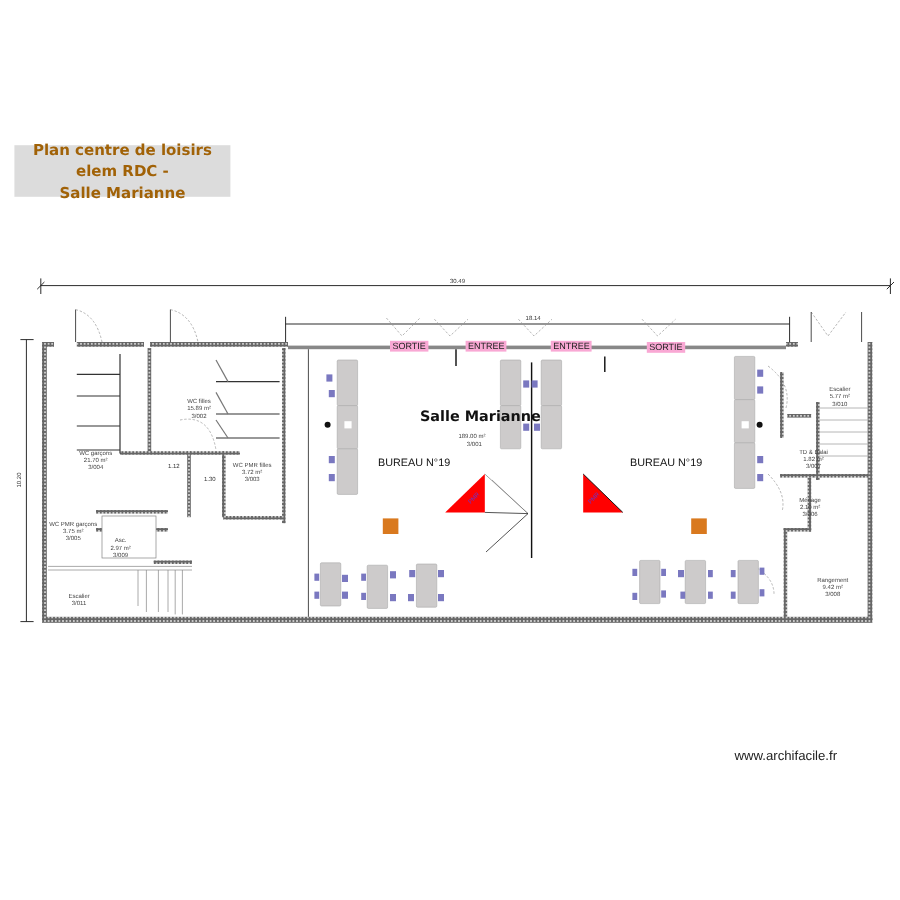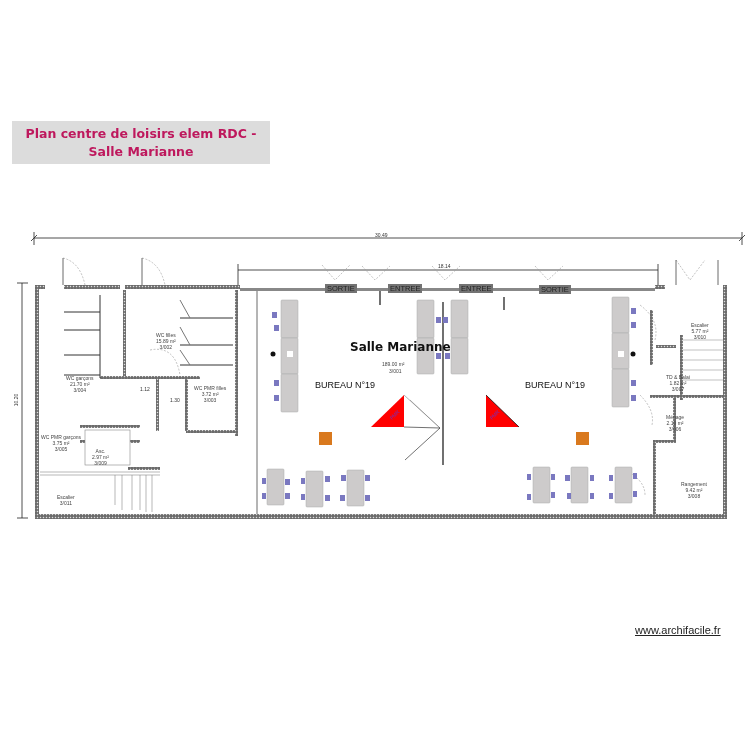--- a/index.html
+++ b/index.html
@@ -1,26 +1,26 @@
 <!DOCTYPE html>
 <html><head>
 <meta charset="utf-8">
 <style>
   html, body { margin:0; padding:0; background:#ffffff; }
   body { width:750px; height:750px; position:relative; overflow:hidden; font-family:"Liberation Sans", sans-serif; }
-  .title-box { position:absolute; left:12px; top:121px; width:258px; height:43px; background:#dcdcdc;
+  .title-box { position:absolute; left:12px; top:121px; width:180px; height:43px; background:#dcdcdc;
     display:flex; align-items:center; justify-content:center; text-align:center;
-    font-family:"DejaVu Sans", sans-serif; font-weight:bold; font-size:12.5px; line-height:18px; color:#be185d; }
+    font-family:"DejaVu Sans", sans-serif; font-weight:bold; font-size:12.5px; line-height:18px; color:#a16207; }
   .plan { position:absolute; left:0; top:0; width:750px; height:750px; }
   .lbl { position:absolute; font-size:5px; color:#444; text-align:center; line-height:6px; white-space:nowrap; }
-  .door-lbl { position:absolute; font-size:7.5px; color:#222; background:#737373; padding:0 2px; line-height:9px; }
+  .door-lbl { position:absolute; font-size:7.5px; color:#222; background:#f9a8d4; padding:0 2px; line-height:9px; }
   .bureau { position:absolute; font-size:9px; color:#111; }
   .salle { position:absolute; font-family:"DejaVu Sans", sans-serif; font-weight:bold; font-size:12px; color:#111; }
   .dim { position:absolute; font-size:5px; color:#333; }
-  .footer { position:absolute; left:635px; top:624px; font-size:11px; color:#222;text-decoration:underline; }
+  .footer { position:absolute; left:612px; top:624px; font-size:11px; color:#222; }
 </style>
 </head>
 <body>
 
 <div class="title-box">
   <div>
     <div>Plan centre de loisirs elem RDC -</div>
     <div>Salle Marianne</div>
   </div>
 </div>

